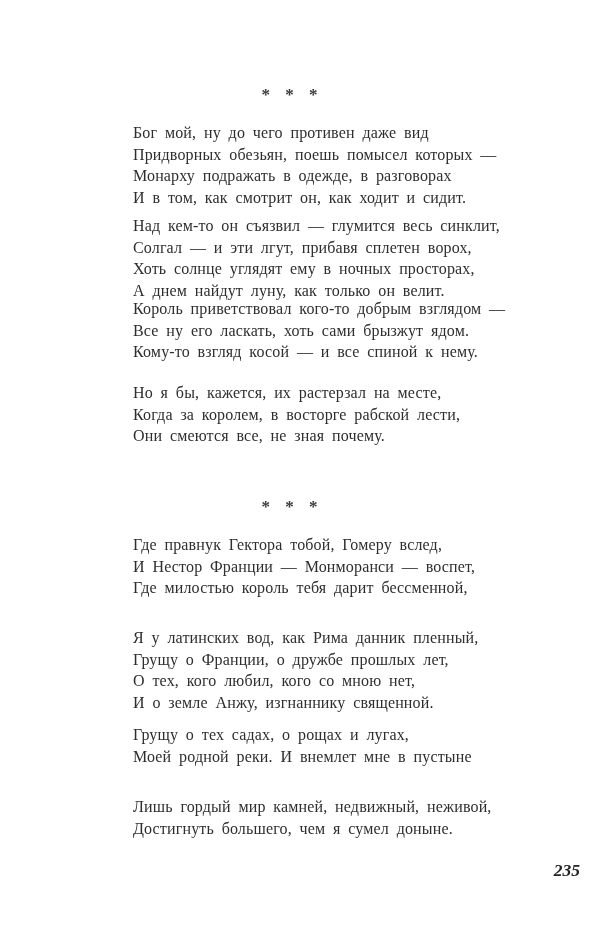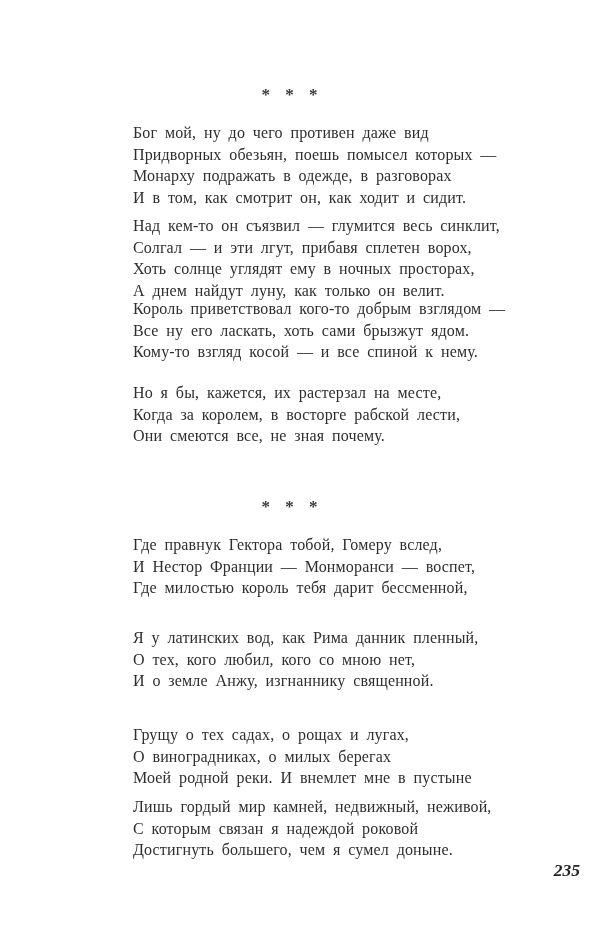--- a/index.html
+++ b/index.html
@@ -89,31 +89,30 @@
   <div class="separator" style="top:497px">* * *</div>
 
   <div class="stanza" style="top:534px">
     <p class="line">Где правнук Гектора тобой, Гомеру вслед,</p>
     <p class="line">И Нестор Франции — Монморанси — воспет,</p>
     <p class="line">Где милостью король тебя дарит бессменной,</p>
   </div>
 
   <div class="stanza" style="top:627px">
     <p class="line">Я у латинских вод, как Рима данник пленный,</p>
+    <p class="line">Грущу о Франции, о дружбе прошлых лет,</p>
     <p class="line">О тех, кого любил, кого со мною нет,</p>
     <p class="line">И о земле Анжу, изгнаннику священной.</p>
   </div>
 
   <div class="stanza" style="top:724px">
     <p class="line">Грущу о тех садах, о рощах и лугах,</p>
-    <p class="line">О виноградниках, о милых берегах</p>
     <p class="line">Моей родной реки. И внемлет мне в пустыне</p>
   </div>
 
   <div class="stanza" style="top:796px">
     <p class="line">Лишь гордый мир камней, недвижный, неживой,</p>
-    <p class="line">С которым связан я надеждой роковой</p>
     <p class="line">Достигнуть большего, чем я сумел доныне.</p>
   </div>
 
   <div class="page-number" style="top:860px">235</div>
 
 </div>
 
 </body></html>

